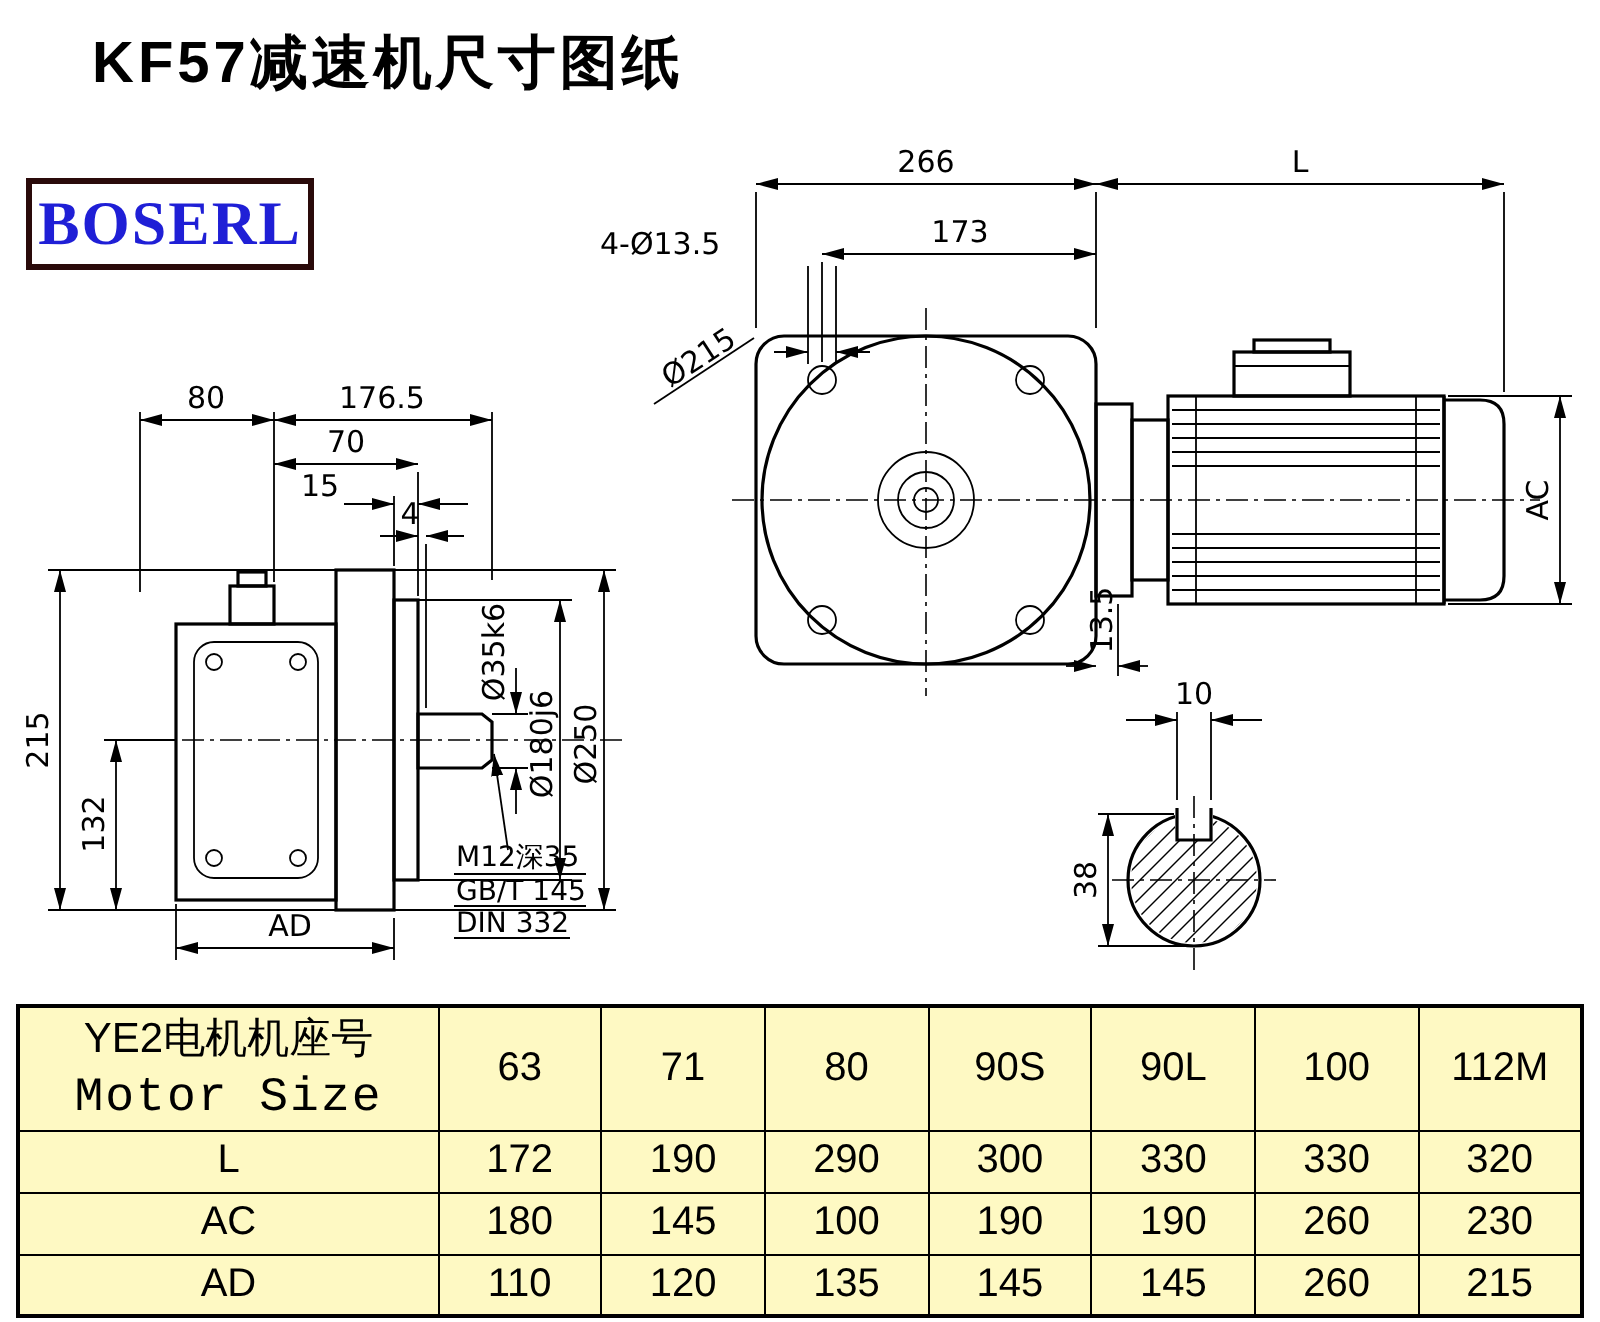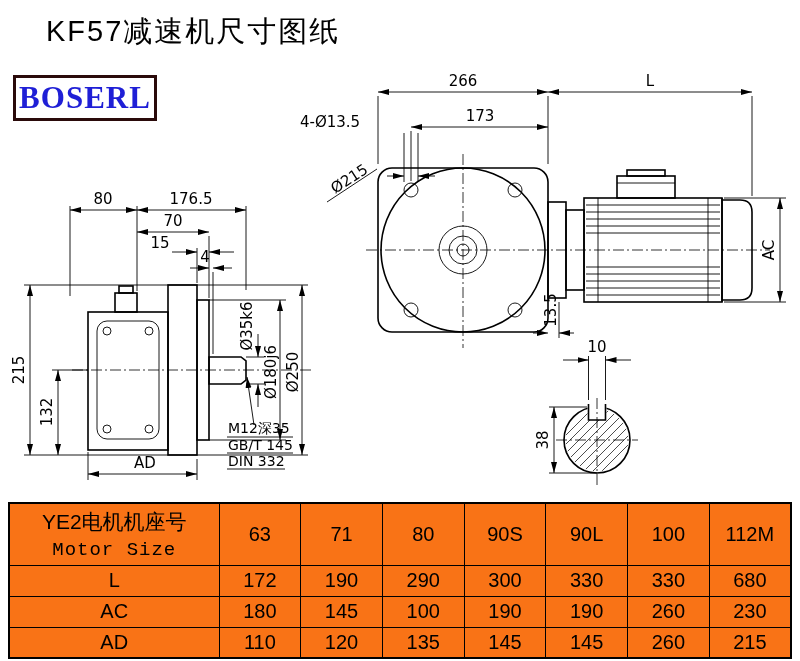--- a/index.html
+++ b/index.html
@@ -1,43 +1,43 @@
 <!DOCTYPE html>
 <html><head>
 <meta charset="utf-8">
 <style>
   * { margin:0; padding:0; box-sizing:border-box; }
   html,body { width:800px; height:661px; }
   body { background:#ffffff; font-family:"Liberation Sans",sans-serif; color:#000; position:relative; overflow:hidden; }
 
-  .title { position:absolute; left:46px; top:12px; font-size:29px; font-weight:400; letter-spacing:2px; }
-
-  .brand-box { position:absolute; left:13px; top:75px; width:144px; height:46px;
+  .title { position:absolute; left:46px; top:12px; font-size:29px; font-weight:700; letter-spacing:2px; }
+
+  .brand-box { position:absolute; left:13px; top:89px; width:144px; height:46px;
                border:3px solid #2a0a0a; background:#fff;
                display:flex; align-items:center; justify-content:center; }
   .brand-text { font-family:"Liberation Serif",serif; font-size:31px; font-weight:700; color:#1f1fd6; letter-spacing:1px; }
 
   .drawing { position:absolute; left:0; top:0; }
   .drawing text { font-family:"DejaVu Sans",sans-serif; fill:#000; }
   .dim  { font-size:15px; }
   .note { font-size:14px; }
   .obj  { fill:none; stroke:#000; stroke-width:1.6; }
   .thin { fill:none; stroke:#000; stroke-width:0.9; }
   .dl   { fill:none; stroke:#000; stroke-width:0.9; }
   .cl   { fill:none; stroke:#000; stroke-width:0.8; stroke-dasharray:11 3 2 3; }
   .hatch line { stroke:#000; stroke-width:0.7; }
 
   .size-table { position:absolute; left:8px; top:502px; width:784px; border-collapse:collapse;
-                table-layout:fixed; border:2px solid #000; background:#f97316; }
+                table-layout:fixed; border:2px solid #000; background:#fef9c3; }
   .size-table td { border:1px solid #000; text-align:center; vertical-align:middle; font-size:20px; }
   .size-table td.c0 { width:210px; }
   .size-table tr.hdr td { height:62px; }
   .size-table tr.datarow td { height:31px; }
   .hdr-zh { font-size:21px; }
-  .hdr-en { font-family:"Liberation Mono",monospace; font-size:19px; margin-top:3px; letter-spacing:1px; }
+  .hdr-en { font-family:"Liberation Mono",monospace; font-size:24px; margin-top:3px; letter-spacing:1px; }
   .sizeval { font-size:21px; }
 </style>
 </head>
 <body>
 
 <div class="title">KF57减速机尺寸图纸</div>
 
 <div class="brand-box">
   <span class="brand-text">BOSERL</span>
 </div>
@@ -253,21 +253,21 @@
       <td class="sizeval">112M</td>
     </tr>
     <tr class="datarow">
       <td class="c0">L</td>
       <td>172</td>
       <td>190</td>
       <td>290</td>
       <td>300</td>
       <td>330</td>
       <td>330</td>
-      <td>680</td>
+      <td>320</td>
     </tr>
     <tr class="datarow">
       <td class="c0">AC</td>
       <td>180</td>
       <td>145</td>
       <td>100</td>
       <td>190</td>
       <td>190</td>
       <td>260</td>
       <td>230</td>

